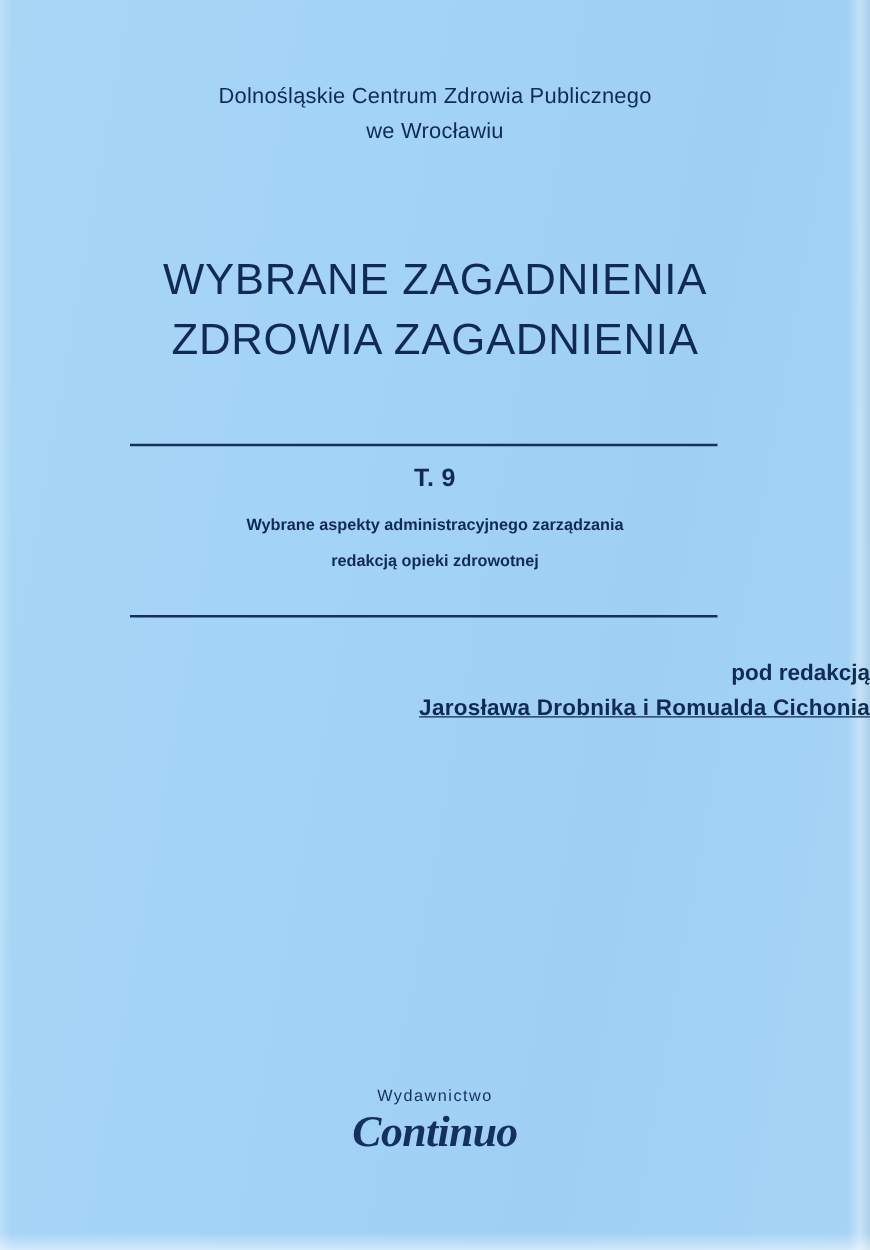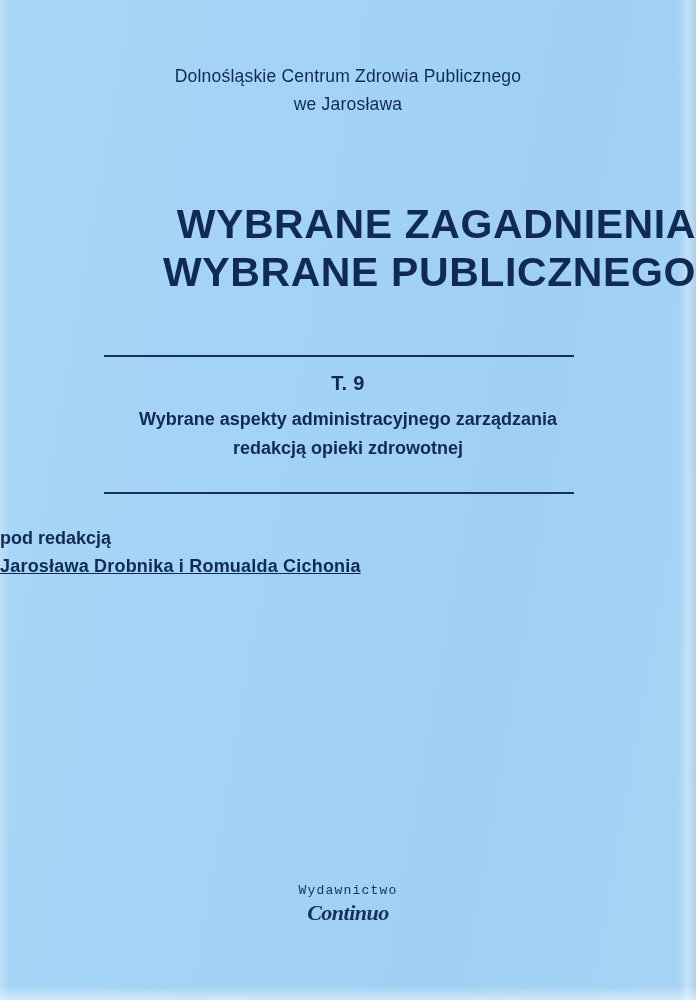--- a/index.html
+++ b/index.html
@@ -63,24 +63,24 @@
     font-size: 17.5px;
     line-height: 28px;
     letter-spacing: 0.2px;
   }
 
   .main-title {
     position: absolute;
     top: 200px;
     left: 0;
     width: 100%;
-    text-align: right;
-    color: #102a54;
-    font-weight: bold;
-    font-size: 41px;
+    text-align: center;
+    color: #102a54;
+    font-weight: normal;
+    font-size: 35px;
     line-height: 48px;
     letter-spacing: 0.6px;
   }
 
   .rule {
     position: absolute;
     left: 104px;
     width: 470px;
     height: 2px;
     background: #16305c;
@@ -101,30 +101,30 @@
   }
 
   .subtitle {
     position: absolute;
     top: 405px;
     left: 0;
     width: 100%;
     text-align: center;
     color: #102a54;
     font-weight: bold;
-    font-size: 18px;
+    font-size: 13px;
     line-height: 29px;
   }
 
   .editors {
     position: absolute;
     top: 524px;
     left: 0;
     width: 100%;
-    text-align: left;
+    text-align: right;
     color: #102a54;
   }
   .editors .lead {
     font-weight: bold;
     font-size: 18px;
     line-height: 28px;
   }
   .editors .names {
     font-weight: bold;
     font-size: 18px;
@@ -137,49 +137,49 @@
     position: absolute;
     bottom: 74px;
     left: 0;
     width: 100%;
     text-align: center;
     color: #13305e;
   }
   .imprint-label {
     font-size: 13px;
     letter-spacing: 1.2px;
-    font-family: Liberation Mono, monospace;
+    font-family: Liberation Sans, sans-serif;
   }
   .imprint-logo {
     margin-top: 2px;
     font-family: "Liberation Serif", serif;
     font-style: italic;
     font-weight: bold;
-    font-size: 22px;
+    font-size: 35px;
     letter-spacing: -0.5px;
     color: #13305e;
   }
 </style>
 </head>
 <body>
 
 <div class="book-cover">
 
   <div class="edge-shade-left"></div>
   <div class="edge-shade"></div>
   <div class="edge-shade-bottom"></div>
 
   <div class="publisher-head">
     <div>Dolnośląskie Centrum Zdrowia Publicznego</div>
-    <div>we Jarosława</div>
+    <div>we Wrocławiu</div>
   </div>
 
   <div class="main-title">
     <div>WYBRANE ZAGADNIENIA</div>
-    <div>WYBRANE PUBLICZNEGO</div>
+    <div>ZDROWIA ZAGADNIENIA</div>
   </div>
 
   <div class="rule rule-top"></div>
 
   <div class="volume">T. 9</div>
 
   <div class="subtitle">
     <div>Wybrane aspekty administracyjnego zarządzania</div>
     <div>redakcją opieki zdrowotnej</div>
   </div>

